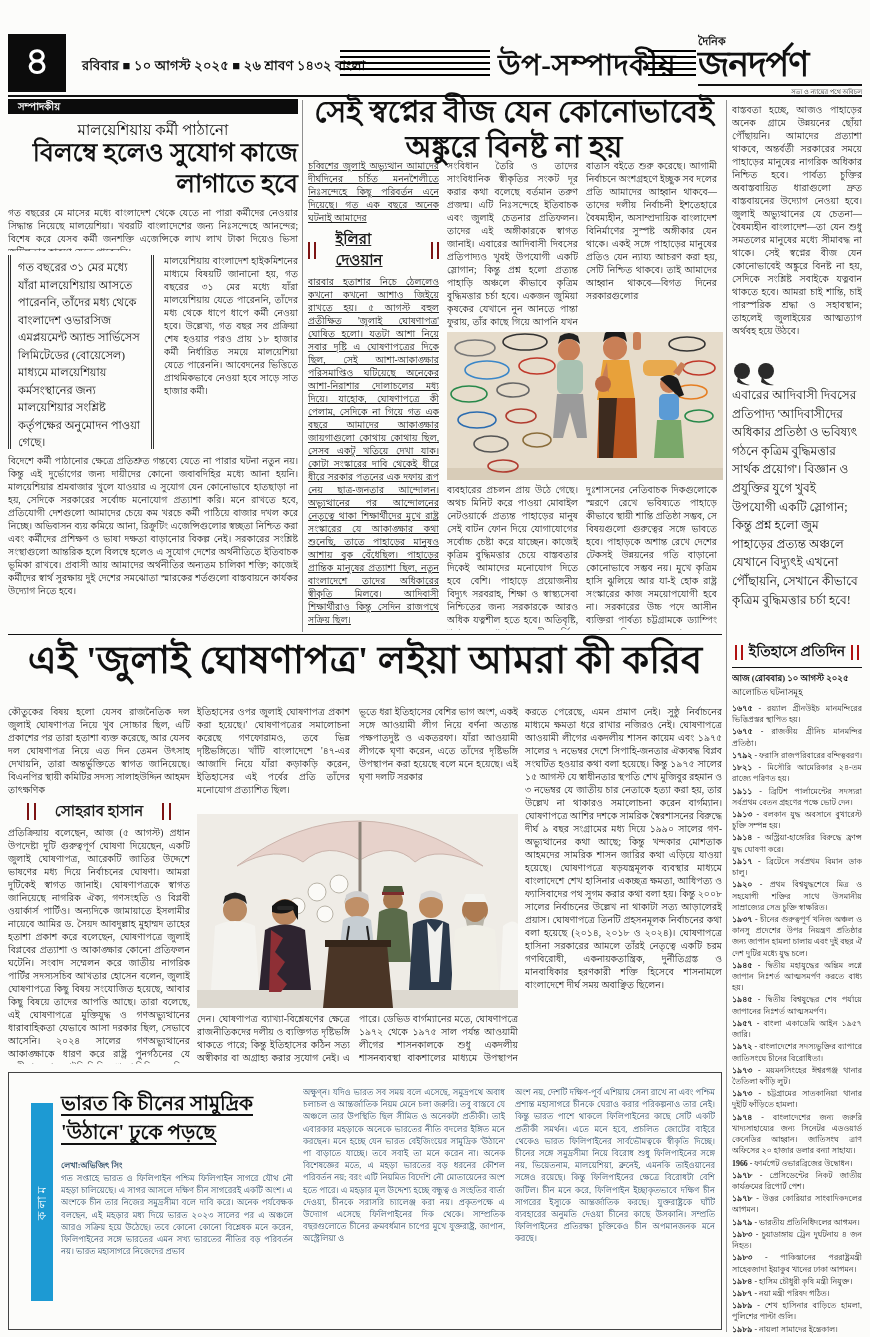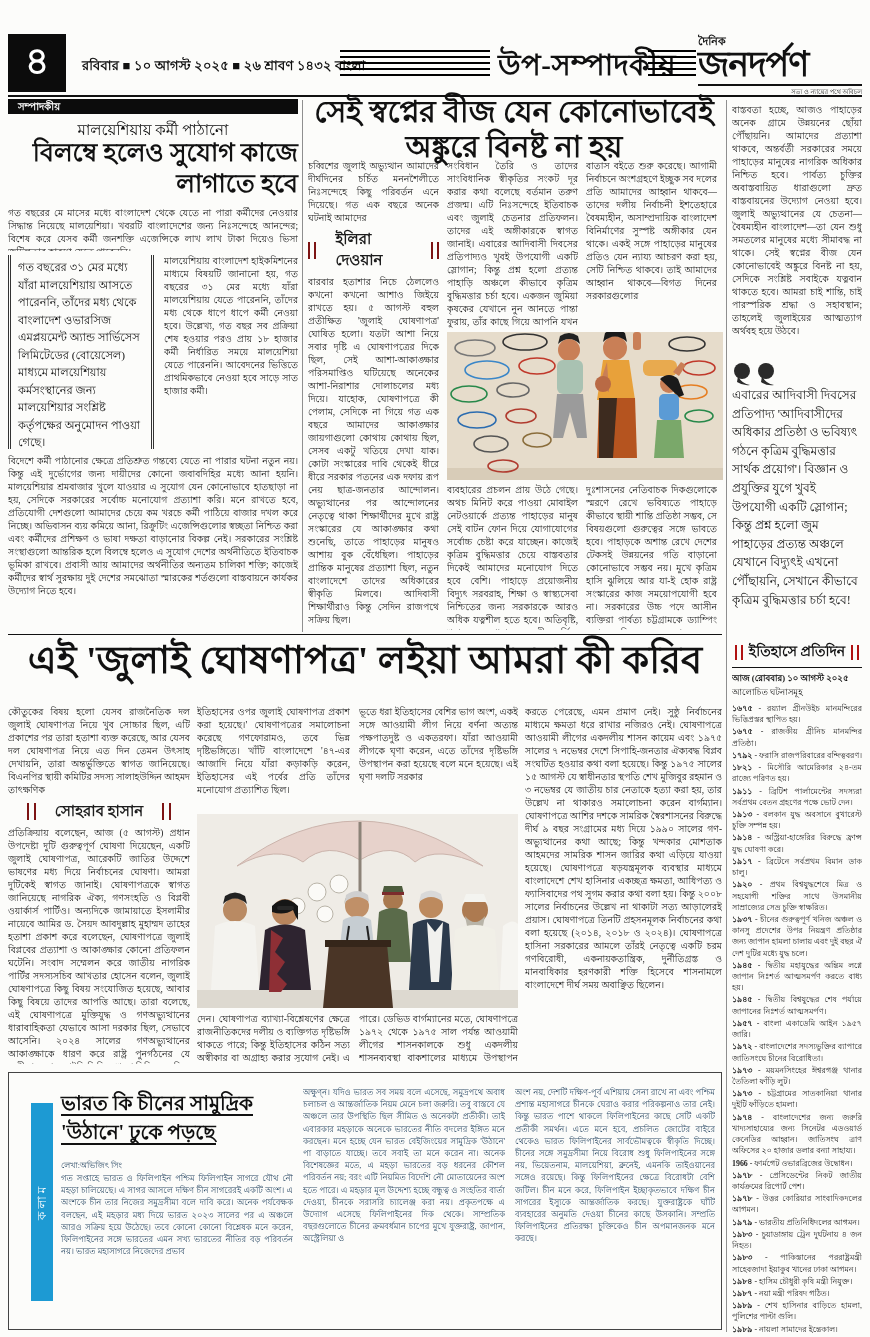--- a/index.html
+++ b/index.html
@@ -48,21 +48,21 @@
   #hist .meta{font-size:8.6px;font-weight:bold;margin-top:4px;}
   #hist .meta2{font-size:8.6px;margin-bottom:3px;}
   #hist .ev{font-size:7.9px;line-height:1.42;text-align:justify;margin-bottom:1px;color:#1b1b1b;}
   
   #cbox{left:8px;top:1072px;width:714px;height:258px;border:1px solid #444;box-sizing:border-box;}
   #cb-tag{position:absolute;left:22px;top:30px;width:22px;height:198px;background:#1d9ad3;color:#fff;
           display:flex;align-items:center;justify-content:center;
           writing-mode:vertical-rl;transform:rotate(180deg);font-size:12px;letter-spacing:3px;font-family:"Liberation Sans",sans-serif;}
   #cb-head{position:absolute;left:52px;top:16px;width:234px;font-size:20px;font-weight:bold;line-height:1.45;color:#101010;}
   #cb-head span{border-bottom:2px solid #111;}
-  #cb-by{position:absolute;left:52px;top:86px;font-size:8px;font-weight:normal;color:#2f4d68;}
+  #cb-by{position:absolute;left:52px;top:86px;font-size:8px;font-weight:bold;color:#2f4d68;}
   .cbt{position:absolute;top:14px;height:232px;font-size:8.4px;line-height:1.45;text-align:justify;
        overflow:hidden;color:#2f4d68;}
   #cb-c1{left:52px;top:100px;width:232px;height:146px;}
   #cb-c2{left:294px;width:202px;}
   #cb-c3{left:506px;width:200px;}
   svg{display:block;}
 </style>
 </head>
 <body>
 
@@ -86,21 +86,21 @@
   <div class="abs" id="ed-label">সম্পাদকীয়</div>
   <div class="abs" id="ed-kicker">মালয়েশিয়ায় কর্মী পাঠানো</div>
   <div class="abs" id="ed-head">বিলম্বে হলেও সুযোগ কাজে লাগাতে হবে</div>
   <div class="abs jt" id="ed-intro">গত বছরের মে মাসের মধ্যে বাংলাদেশ থেকে যেতে না পারা কর্মীদের নেওয়ার সিদ্ধান্ত নিয়েছে মালয়েশিয়া। খবরটি বাংলাদেশের জন্য নিঃসন্দেহে আনন্দের; বিশেষ করে যেসব কর্মী জনশক্তি এজেন্সিকে লাখ লাখ টাকা দিয়েও ভিসা জটিলতার কারণে যেতে পারেননি।</div>
   <div class="abs" id="ed-quote">গত বছরের ৩১ মের মধ্যে যাঁরা মালয়েশিয়ায় আসতে পারেননি, তাঁদের মধ্য থেকে বাংলাদেশ ওভারসিজ এমপ্লয়মেন্ট অ্যান্ড সার্ভিসেস লিমিটেডের (বোয়েসেল) মাধ্যমে মালয়েশিয়ায় কর্মসংস্থানের জন্য মালয়েশিয়ার সংশ্লিষ্ট কর্তৃপক্ষের অনুমোদন পাওয়া গেছে।</div>
   <div class="abs jt" id="ed-side">মালয়েশিয়ায় বাংলাদেশ হাইকমিশনের মাধ্যমে বিষয়টি জানানো হয়, গত বছরের ৩১ মের মধ্যে যাঁরা মালয়েশিয়ায় যেতে পারেননি, তাঁদের মধ্য থেকে ধাপে ধাপে কর্মী নেওয়া হবে। উল্লেখ্য, গত বছর সব প্রক্রিয়া শেষ হওয়ার পরও প্রায় ১৮ হাজার কর্মী নির্ধারিত সময়ে মালয়েশিয়া যেতে পারেননি। আবেদনের ভিত্তিতে প্রাথমিকভাবে নেওয়া হবে সাড়ে সাত হাজার কর্মী।</div>
   <div class="abs jt" id="ed-body">বিদেশে কর্মী পাঠানোর ক্ষেত্রে প্রতিশ্রুত গন্তব্যে যেতে না পারার ঘটনা নতুন নয়। কিন্তু এই দুর্ভোগের জন্য দায়ীদের কোনো জবাবদিহির মধ্যে আনা হয়নি। মালয়েশিয়ার শ্রমবাজার খুলে যাওয়ার এ সুযোগ যেন কোনোভাবে হাতছাড়া না হয়, সেদিকে সরকারের সর্বোচ্চ মনোযোগ প্রত্যাশা করি। মনে রাখতে হবে, প্রতিযোগী দেশগুলো আমাদের চেয়ে কম খরচে কর্মী পাঠিয়ে বাজার দখল করে নিচ্ছে। অভিবাসন ব্যয় কমিয়ে আনা, রিক্রুটিং এজেন্সিগুলোর স্বচ্ছতা নিশ্চিত করা এবং কর্মীদের প্রশিক্ষণ ও ভাষা দক্ষতা বাড়ানোর বিকল্প নেই। সরকারের সংশ্লিষ্ট সংস্থাগুলো আন্তরিক হলে বিলম্বে হলেও এ সুযোগ দেশের অর্থনীতিতে ইতিবাচক ভূমিকা রাখবে। প্রবাসী আয় আমাদের অর্থনীতির অন্যতম চালিকা শক্তি; কাজেই কর্মীদের স্বার্থ সুরক্ষায় দুই দেশের সমঝোতা স্মারকের শর্তগুলো বাস্তবায়নে কার্যকর উদ্যোগ নিতে হবে।</div>
 
   <div class="abs" id="m-head">সেই স্বপ্নের বীজ যেন কোনোভাবেই অঙ্কুরে বিনষ্ট না হয়</div>
 
-  <div class="abs jt" style="left:308px;top:160px;width:131px;height:470px;">
+  <div class="abs jt" style="left:308px;top:160px;width:131px;height:470px;text-decoration:underline;">
     <p>চব্বিশের জুলাই অভ্যুত্থান আমাদের দীর্ঘদিনের চর্চিত মননশৈলীতে নিঃসন্দেহে কিছু পরিবর্তন এনে দিয়েছে। গত এক বছরে অনেক ঘটনাই আমাদের</p>
     <div class="byline">
       <span class="bar"></span>
       <span class="nm">ইলিরা দেওয়ান</span>
       <span class="bar"></span>
     </div>
     <p>বারবার হতাশার নিচে ঠেললেও কখনো কখনো আশাও জিইয়ে রাখতে হয়। ৫ আগস্ট বহুল প্রতীক্ষিত 'জুলাই ঘোষণাপত্র' ঘোষিত হলো। যতটা আশা নিয়ে সবার দৃষ্টি এ ঘোষণাপত্রের দিকে ছিল, সেই আশা-আকাঙ্ক্ষার পরিসমাপ্তিও ঘটিয়েছে অনেকের আশা-নিরাশার দোলাচলের মধ্য দিয়ে। যাহোক, ঘোষণাপত্রে কী পেলাম, সেদিকে না গিয়ে গত এক বছরে আমাদের আকাঙ্ক্ষার জায়গাগুলো কোথায় কোথায় ছিল, সেসব একটু খতিয়ে দেখা যাক। কোটা সংস্কারের দাবি থেকেই ধীরে ধীরে সরকার পতনের এক দফায় রূপ নেয় ছাত্র-জনতার আন্দোলন। অভ্যুত্থানের পর আন্দোলনের নেতৃত্বে থাকা শিক্ষার্থীদের মুখে রাষ্ট্র সংস্কারের যে আকাঙ্ক্ষার কথা শুনেছি, তাতে পাহাড়ের মানুষও আশায় বুক বেঁধেছিল। পাহাড়ের প্রান্তিক মানুষের প্রত্যাশা ছিল, নতুন বাংলাদেশে তাদের অধিকারের স্বীকৃতি মিলবে। আদিবাসী শিক্ষার্থীরাও কিন্তু সেদিন রাজপথে সক্রিয় ছিল।</p>
   </div>
 
   <div class="abs jt" style="left:447px;top:160px;width:131px;height:168px;">সংবিধান তৈরি ও তাদের সাংবিধানিক স্বীকৃতির সংকট দূর করার কথা বলেছে বর্তমান তরুণ প্রজন্ম। এটি নিঃসন্দেহে ইতিবাচক এবং জুলাই চেতনার প্রতিফলন। তাদের এই অঙ্গীকারকে স্বাগত জানাই। এবারের আদিবাসী দিবসের প্রতিপাদ্যও খুবই উপযোগী একটি স্লোগান; কিন্তু প্রশ্ন হলো প্রত্যন্ত পাহাড়ি অঞ্চলে কীভাবে কৃত্রিম বুদ্ধিমত্তার চর্চা হবে। একজন জুমিয়া কৃষকের যেখানে নুন আনতে পান্তা ফুরায়, তাঁর কাছে গিয়ে আপনি যখন কৃত্রিম বুদ্ধিমত্তার কথা বলবেন, তখনকার পরিবেশটায় কথা একবার ভাবুন তো!</div>

